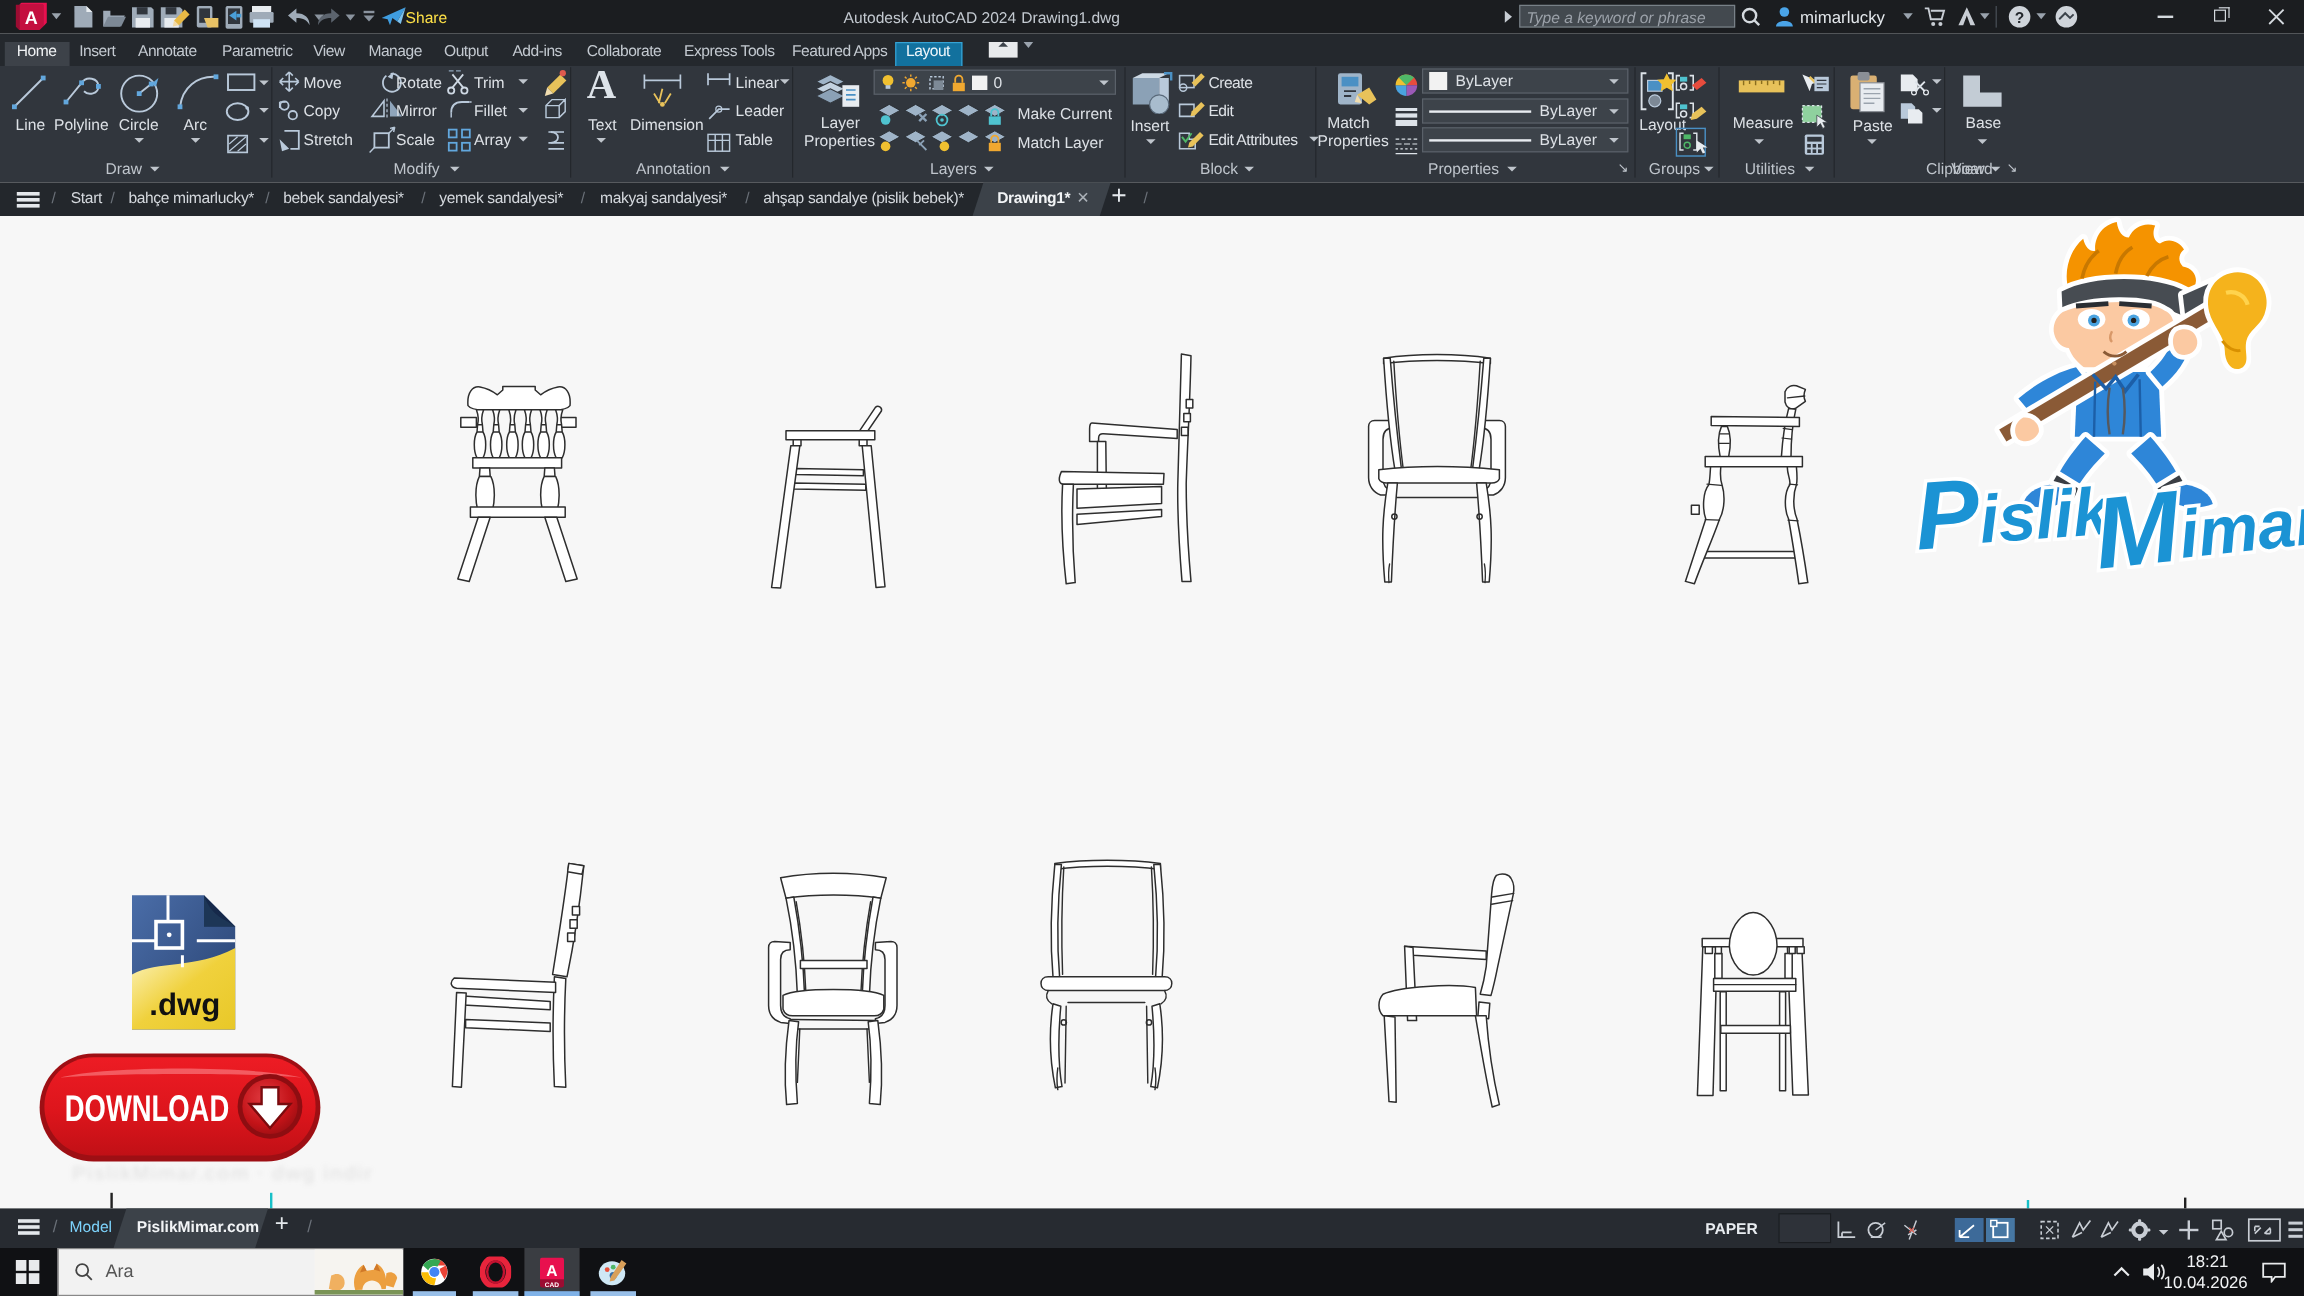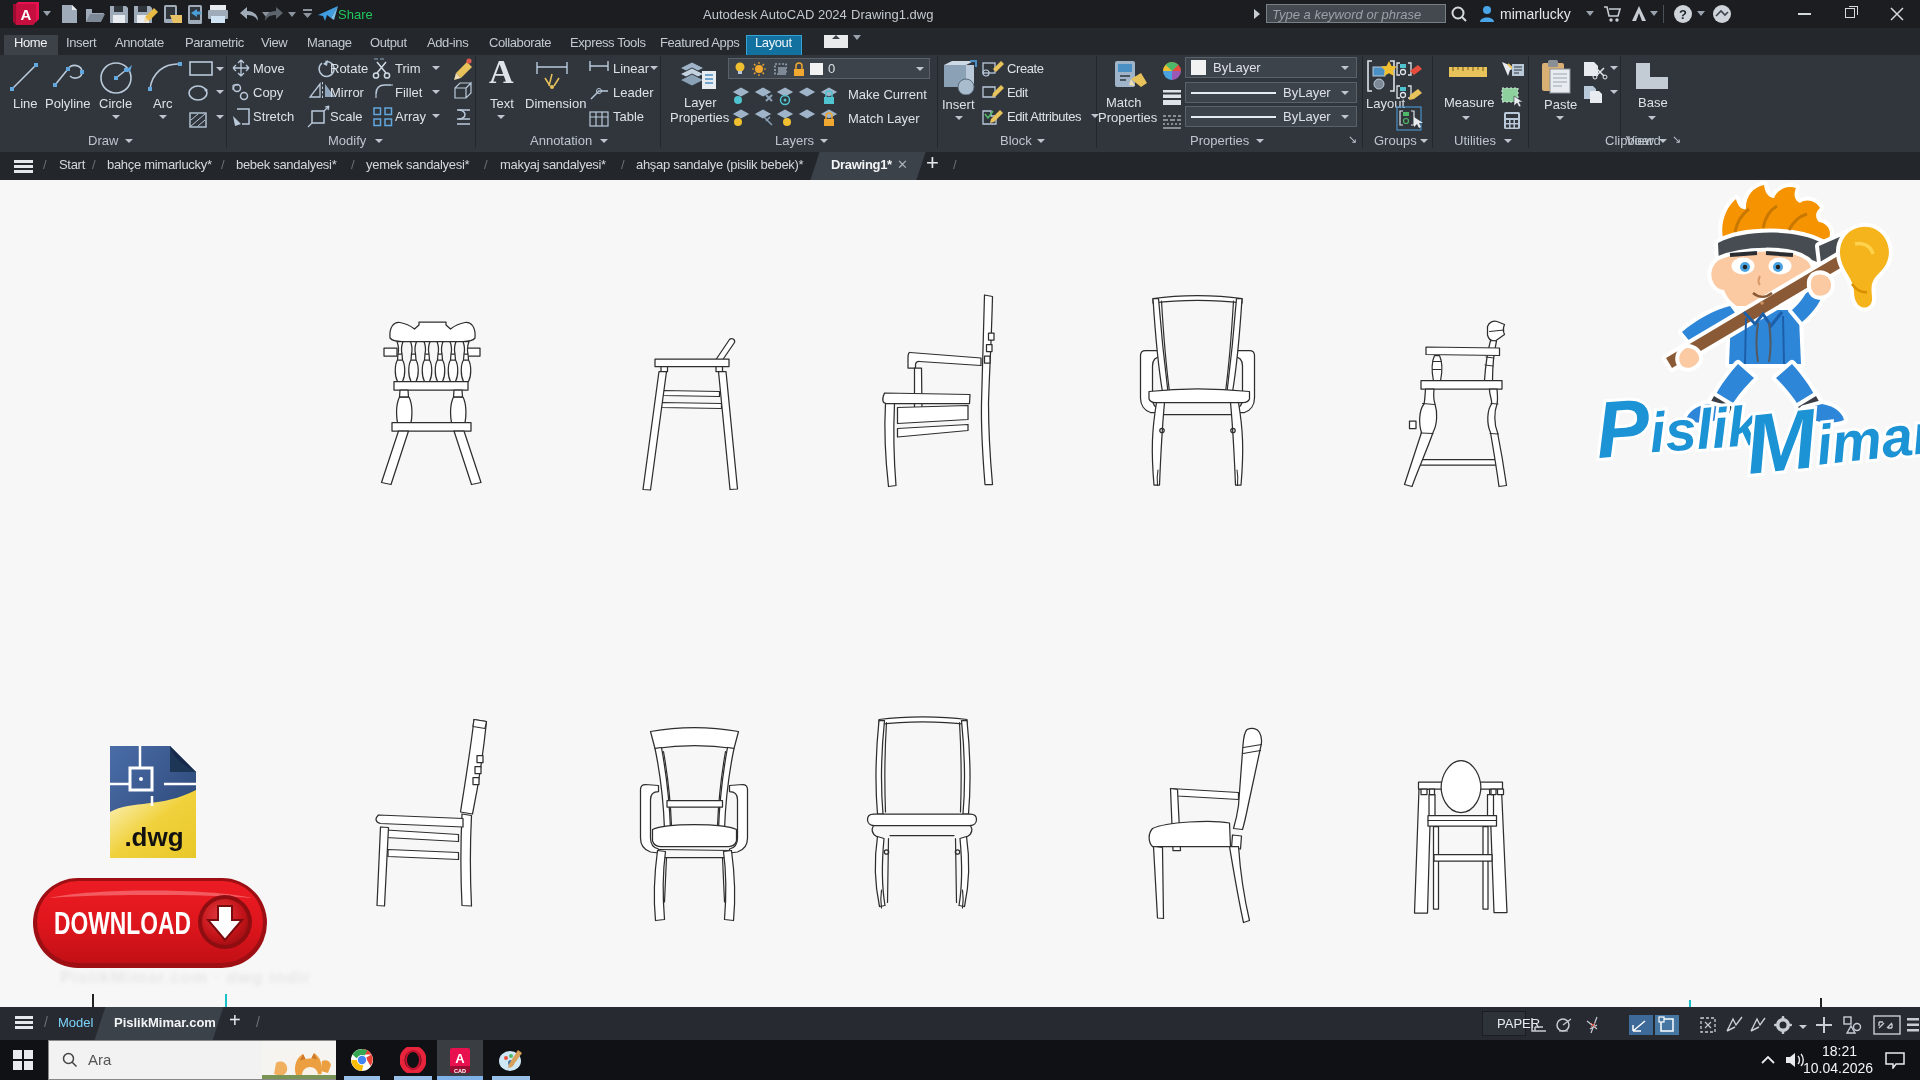--- a/index.html
+++ b/index.html
@@ -73,21 +73,21 @@
 
       <path d="M216 4 L223 10 L216 16 L216 12 C210 12 207 14 205 18 C205 12 209 8 216 8 Z" fill="#5c646e"></path>
       <path d="M228 9 l4 5 4 -5 Z" fill="#8a939e"></path>
 
       <rect x="243" y="6" width="9" height="2" fill="#8a939e"></rect>
         <path d="M243 10 l4.5 5 4.5 -5 Z" fill="#8a939e"></path>
 
       <path d="M258 12 L278 3 L271 15 L267 12 L265 18 L263 13 Z" fill="#3f9de0"></path>
         <path d="M278 3 L271 15 L274 17 Z" fill="#7cc0ec"></path>
     </svg>
-    <div class="t" style="left:338px;top:7px;font-size:13px;color:#22c55e">Share</div>
+    <div class="t" style="left:338px;top:7px;font-size:13px;color:#fde047">Share</div>
     <div class="t" style="left:703px;top:7px;font-size:13px;color:#c3c9d0">Autodesk AutoCAD 2024</div>
     <div class="t" style="left:851px;top:7px;font-size:13px;color:#c3c9d0">Drawing1.dwg</div>
 
     <div class="t" style="left:1254px;top:9px;width:0;height:0;border-top:5px solid transparent;border-bottom:5px solid transparent;border-left:6px solid #c8cdd4"></div>
     <div class="t" style="left:1266px;top:4px;width:180px;height:19px;background:#43494f;border:1px solid #788087"></div>
     <div class="t" style="left:1272px;top:7px;font-size:13px;font-style:italic;color:#9ba1a9">Type a keyword or phrase</div>
     <svg class="abs" style="left:1450px;top:5px" width="18" height="18" viewBox="0 0 18 18">
         <circle cx="8" cy="8" r="5.5" fill="none" stroke="#d4d9de" stroke-width="2"></circle>
         <line x1="12" y1="12" x2="16" y2="16" stroke="#d4d9de" stroke-width="2"></line>
       </svg>
@@ -791,21 +791,21 @@
   <div id="statusbar">
     <div class="t" style="left:15px;top:9px;width:18px;height:2.5px;background:#e4e8ec;box-shadow:0 5px 0 #e4e8ec, 0 10px 0 #e4e8ec"></div>
     <div class="t" style="left:44px;top:7px;font-size:14px;color:#6a7078">/</div>
     <div class="t" style="left:58px;top:8px;font-size:13px;color:#7dd3fc">Model</div>
     <div class="t" style="left:100px;top:0;width:118px;height:33px;background:#3c4249;transform:skewX(-18deg)"></div>
     <div class="t" style="left:114px;top:8px;font-size:13px;font-weight:bold;color:#f2f4f6">PislikMimar.com</div>
     <div class="t" style="left:229px;top:2px;font-size:20px;color:#e4e8ec">+</div>
     <div class="t" style="left:256px;top:7px;font-size:14px;color:#6a7078">/</div>
 
     <div class="t" style="left:1482px;top:4px;width:44px;height:25px;background:#2e3239;border:1px solid #1a1d21"></div>
-    <div class="t" style="left:1497px;top:9px;font-size:13px;font-weight:normal;color:#e8ecf0">PAPER</div>
+    <div class="t" style="left:1421px;top:9px;font-size:13px;font-weight:bold;color:#e8ecf0">PAPER</div>
     <svg class="abs" style="left:1529px;top:8px" width="390" height="20" viewBox="0 0 390 20">
       <g stroke="#c8cdd4" stroke-width="1.5" fill="none">
         <path d="M3 3 v13 h14 M6 12 h8 M6 12 v4"></path>
         <circle cx="34" cy="10" r="6"></circle>
           <path d="M34 10 l8 -6 M30 16 l9 0" stroke-width="1.2"></path>
         <path d="M68 2 l-6 16 M58 6 l10 8 M68 10 l-7 4" stroke-width="1.2"></path>
         <path d="M62 8 l4 4 m0 -4 l-4 4" stroke="#e05a4e" stroke-width="1"></path>
       </g>
       <rect x="100" y="0" width="24" height="20" fill="#3d6a99"></rect>
       <path d="M104 16 l12 -10 m-12 10 h8 m-8 0 v-6" stroke="#fff" stroke-width="1.5" fill="none"></path>

